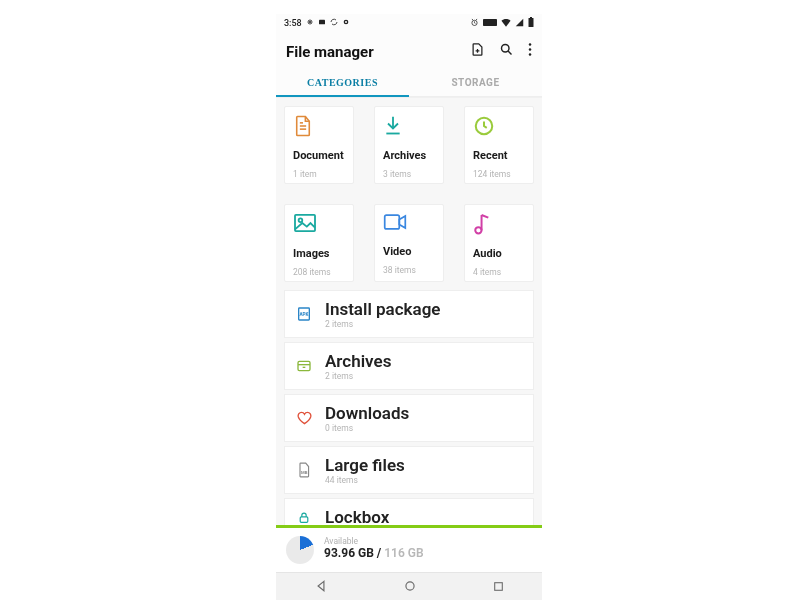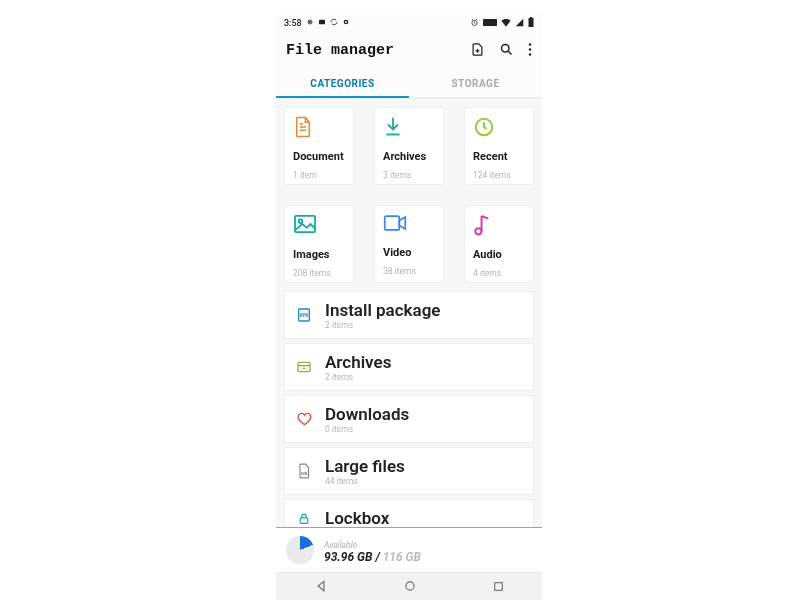--- a/index.html
+++ b/index.html
@@ -20,37 +20,36 @@
   .status-bar {
     height: 18px;
     display: flex; justify-content: space-between; align-items: center;
     padding: 0 8px;
     font-size: 9px; font-weight: 500;
     color: #222;
   }
   .status-left, .status-right { display:flex; align-items:center; gap:4px; }
   .status-right span, .status-left span { line-height:1; }
   .app-header {
-    display:flex; align-items:flex-start;
+    display:flex; align-items:flex-end;
     padding: 10px 10px 8px 10px;
-    font-family: Liberation Mono, monospace;
   }
   .app-title { font-size: 15px; font-weight: 700; color:#111; flex:1; }
   .header-icons { display:flex; gap:14px; align-items:center; }
   .icon-btn { cursor:pointer; color:#333; }
   .tabs {
     display:flex; border-bottom:1px solid #eee;
   }
   .tab {
     flex:1; text-align:center;
     font-size:10px; font-weight:700; letter-spacing:0.5px;
     color:#aaa; padding:8px 0; cursor:pointer;
     position:relative;
   }
-  .tab.active { color:#0a7ea4; }
+  .tab.active { color:#0a7ea4;font-family:Liberation Serif, serif; }
   .tab.active::after {
     content:""; position:absolute; left:0; right:0; bottom:-1px; height:2px;
     background:#1196bf;
   }
   .scroll-area {
     flex:1; overflow-y:auto;
     background:#f7f7f7;
     border-top:1px solid #f0f0f0;
   }
   .cards {
@@ -74,23 +73,23 @@
     background:#fff; border:1px solid #eee;
     padding:8px 10px; gap:12px; margin-bottom:4px;
     cursor:pointer;
   }
   .list-icon { width:18px; display:flex; justify-content:center; }
   .list-text { display:flex; flex-direction:column; }
   .list-title { font-size:17px; font-weight:600; color:#222; }
   .list-sub { font-size:8.5px; color:#b4b4b4; }
   .list-item.trunc { padding-bottom:2px; border-bottom:none; }
   .storage-bar {
-    background:#fff; border-top:1px solid #84cc16;
-    display:flex; align-items:flex-end;
-    padding:8px 10px; gap:10px;font-style:italic;
+    background:#fff; border-top:3px solid #84cc16;
+    display:flex; align-items:flex-start;
+    padding:8px 10px; gap:10px;
   }
   .pie {
     width:28px; height:28px; border-radius:50%;
     background: conic-gradient(#1a6fd6 0deg 68deg, #eaeaea 68deg 360deg);
     position:relative;
   }
   .storage-text { display:flex; flex-direction:column; }
   .storage-label { font-size:8.5px; color:#b0b0b0; }
   .storage-values { font-size:12px; font-weight:700; color:#222; }
   .storage-values .total { color:#b8b8b8; font-weight:600; }

